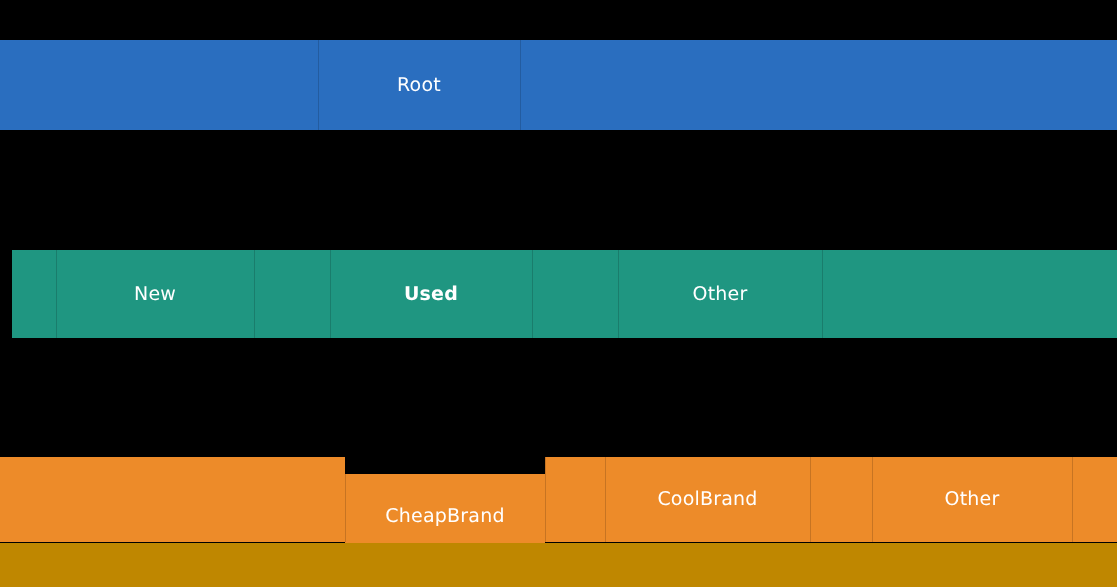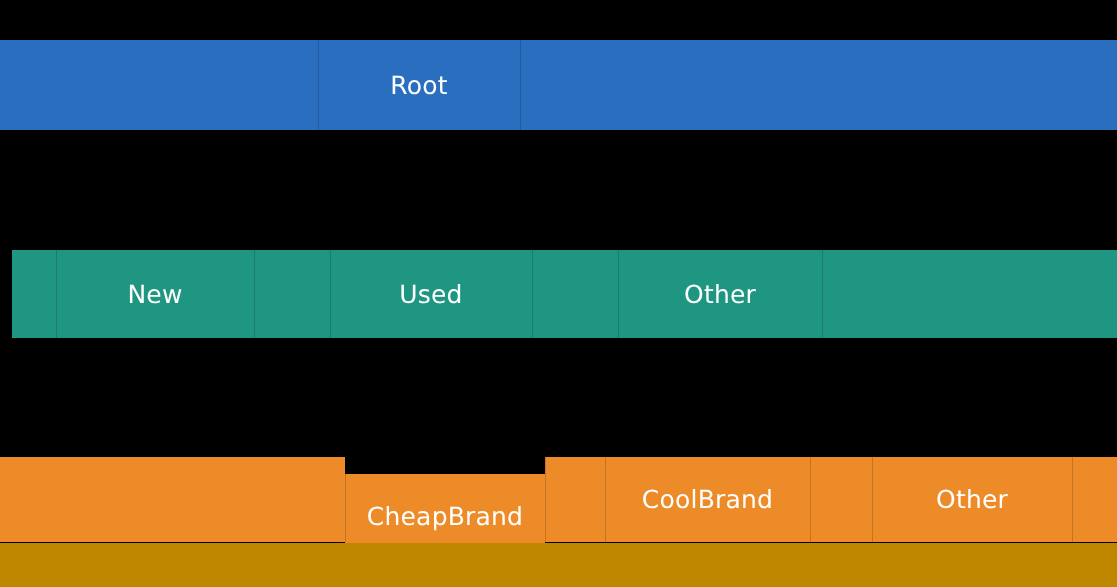--- a/index.html
+++ b/index.html
@@ -27,21 +27,21 @@
     top: 0;
     height: 100%;
     box-sizing: border-box;
     display: flex;
     align-items: center;
     justify-content: center;
     overflow: hidden;
   }
   .node-label {
     color: #ffffff;
-    font-size: 25px;
+    font-size: 19px;
     line-height: 1;
     white-space: nowrap;
     letter-spacing: 0.2px;
     text-rendering: geometricPrecision;
   }
   
   .seam {
     position: absolute;
     top: 0;
     width: 1px;
@@ -63,21 +63,21 @@
       <div class="seam" style="left: 520px;"></div>
     </div>
     <div class="level" style="top: 250px; height: 88px; margin-left: 12px;">
       <div class="node sliver" style="left: 0px; width: 44px; background: rgb(31, 150, 129);"></div>
       <div class="node" style="left: 44px; width: 198px; background: rgb(31, 150, 129);">
         <span class="node-label">New</span>
       </div>
       <div class="seam" style="left: 44px;"></div>
       <div class="node sliver" style="left: 242px; width: 76px; background: rgb(31, 150, 129);"></div>
       <div class="seam" style="left: 242px;"></div>
-      <div class="node" style="left: 318px; width: 202px; background: rgb(31, 150, 129);">
+      <div class="node" style="left: 318px; width: 202px; background: rgb(31, 150, 129); font-weight: bold;">
         <span class="node-label">Used</span>
       </div>
       <div class="seam" style="left: 318px;"></div>
       <div class="node sliver" style="left: 520px; width: 86px; background: rgb(31, 150, 129);"></div>
       <div class="seam" style="left: 520px;"></div>
       <div class="node" style="left: 606px; width: 204px; background: rgb(31, 150, 129);">
         <span class="node-label">Other</span>
       </div>
       <div class="seam" style="left: 606px;"></div>
       <div class="node sliver" style="left: 810px; width: 307px; background: rgb(31, 150, 129);"></div>

